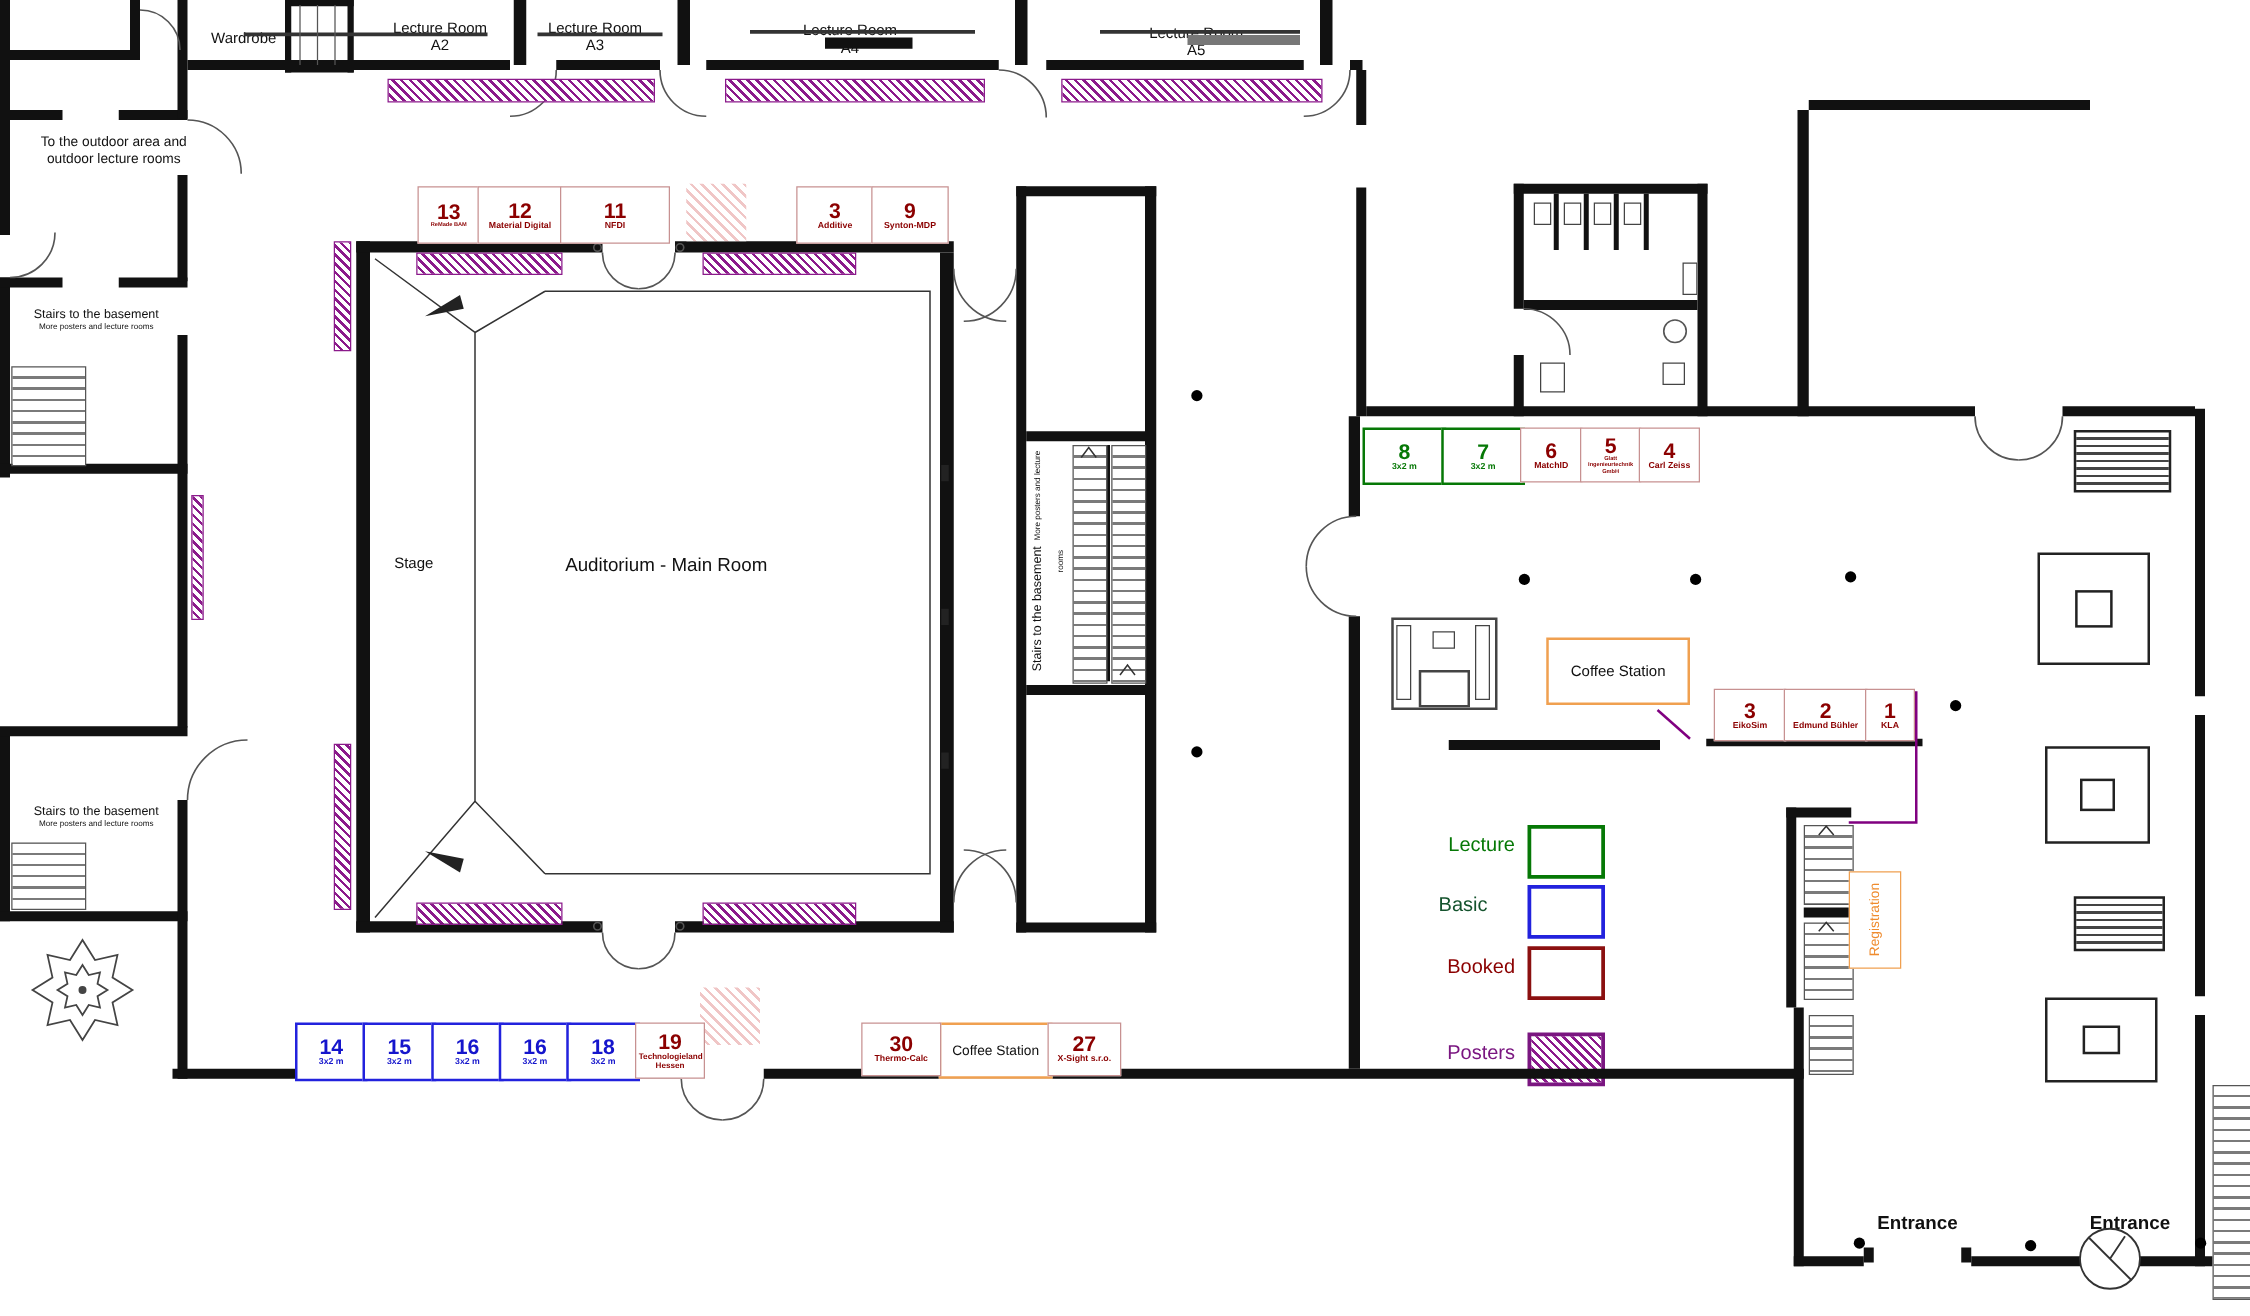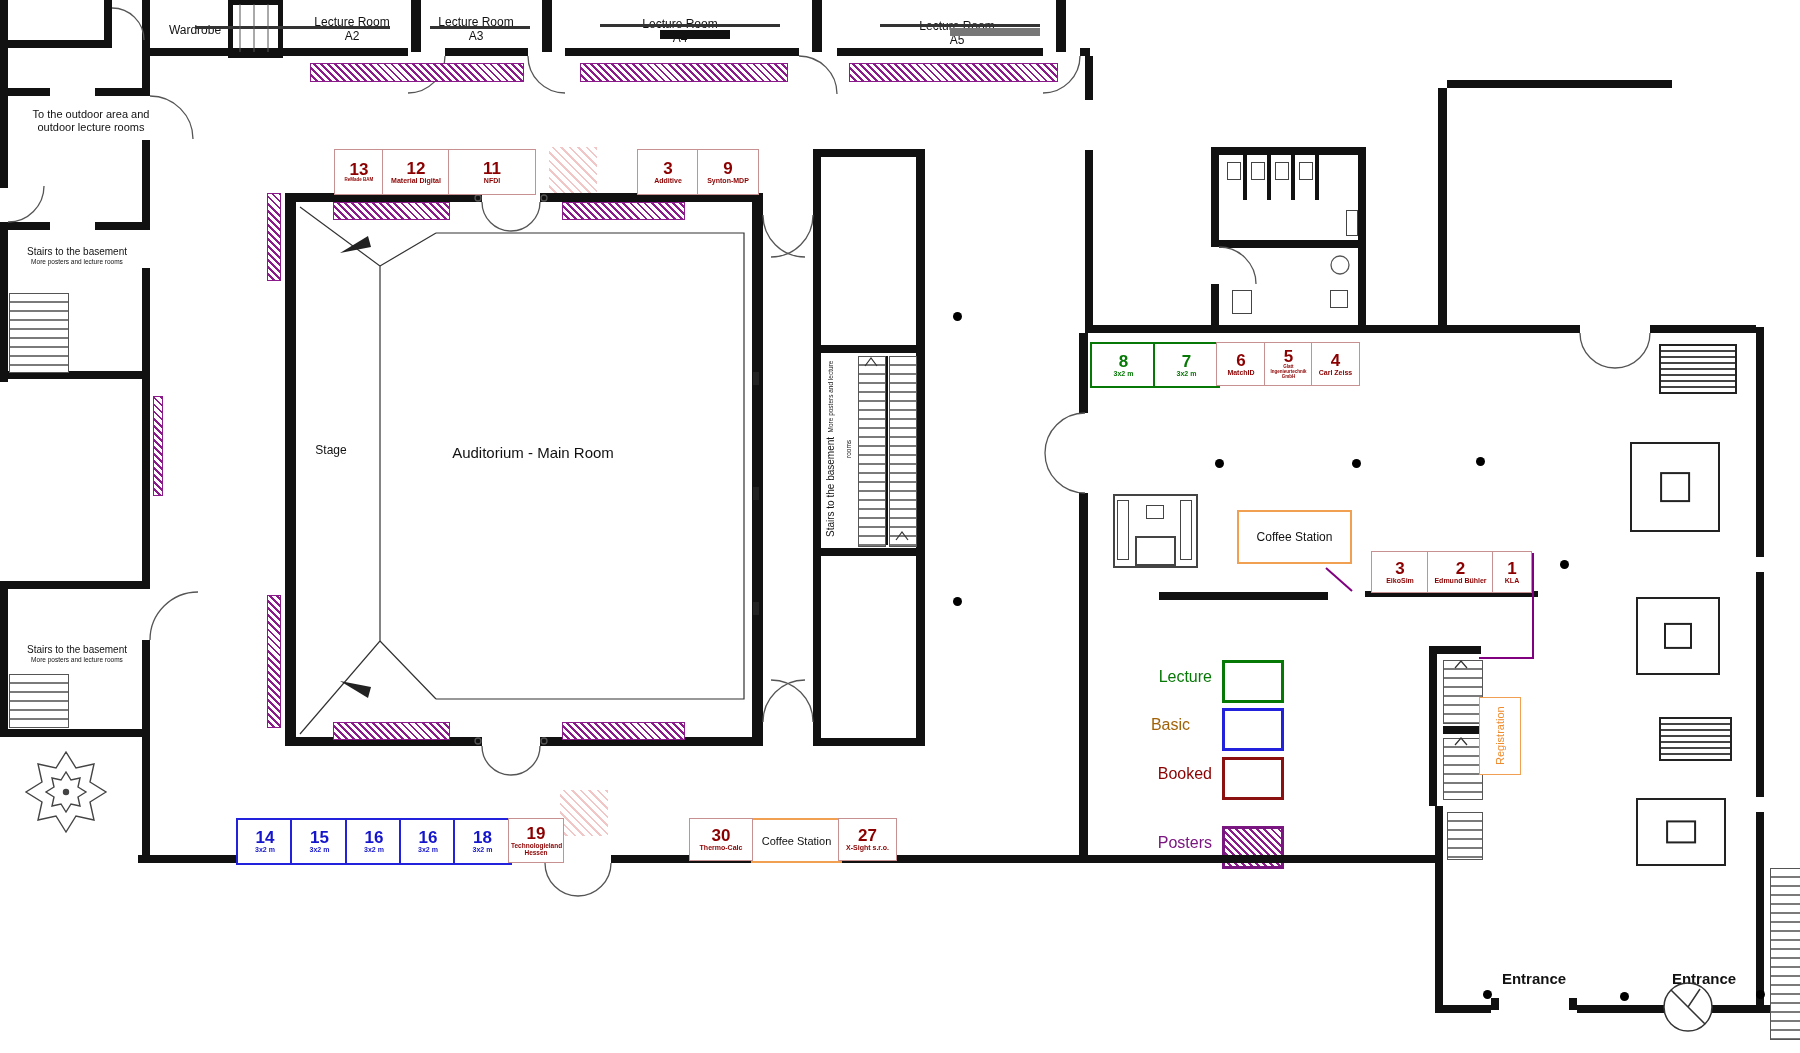--- a/index.html
+++ b/index.html
@@ -242,21 +242,21 @@
     <span class="sub">Thermo-Calc</span>
   </div>
   <div class="booth booked" style="left:838px;top:818px;width:57px;height:41px">
     <span class="num">27</span>
     <span class="sub">X-Sight s.r.o.</span>
   </div>
 
   <div class="legend-lbl" style="left:1122px;top:668px;color:#067806">Lecture</div>
   <div class="legend-box" style="left:1222px;top:660px;border:3px solid #067806"></div>
 
-  <div class="legend-lbl" style="left:1100px;top:716px;color:#a16207">Basic</div>
+  <div class="legend-lbl" style="left:1100px;top:716px;color:#14532d">Basic</div>
   <div class="legend-box" style="left:1222px;top:708px;border:3px solid #2222dd"></div>
 
   <div class="legend-lbl" style="left:1122px;top:765px;color:#8b0000">Booked</div>
   <div class="legend-box" style="left:1222px;top:757px;border:3px solid #8b1010"></div>
 
   <div class="legend-lbl" style="left:1122px;top:834px;color:#7a1680">Posters</div>
   <div class="legend-box" style="left:1222px;top:826px;border:3px solid #7a1680;
        background:repeating-linear-gradient(45deg,#fff 0 3px,#8b1a8b 3px 5px)"></div>
 
   <div class="fix" style="left:1113px;top:494px;width:81px;height:70px;border-width:2px"></div>

